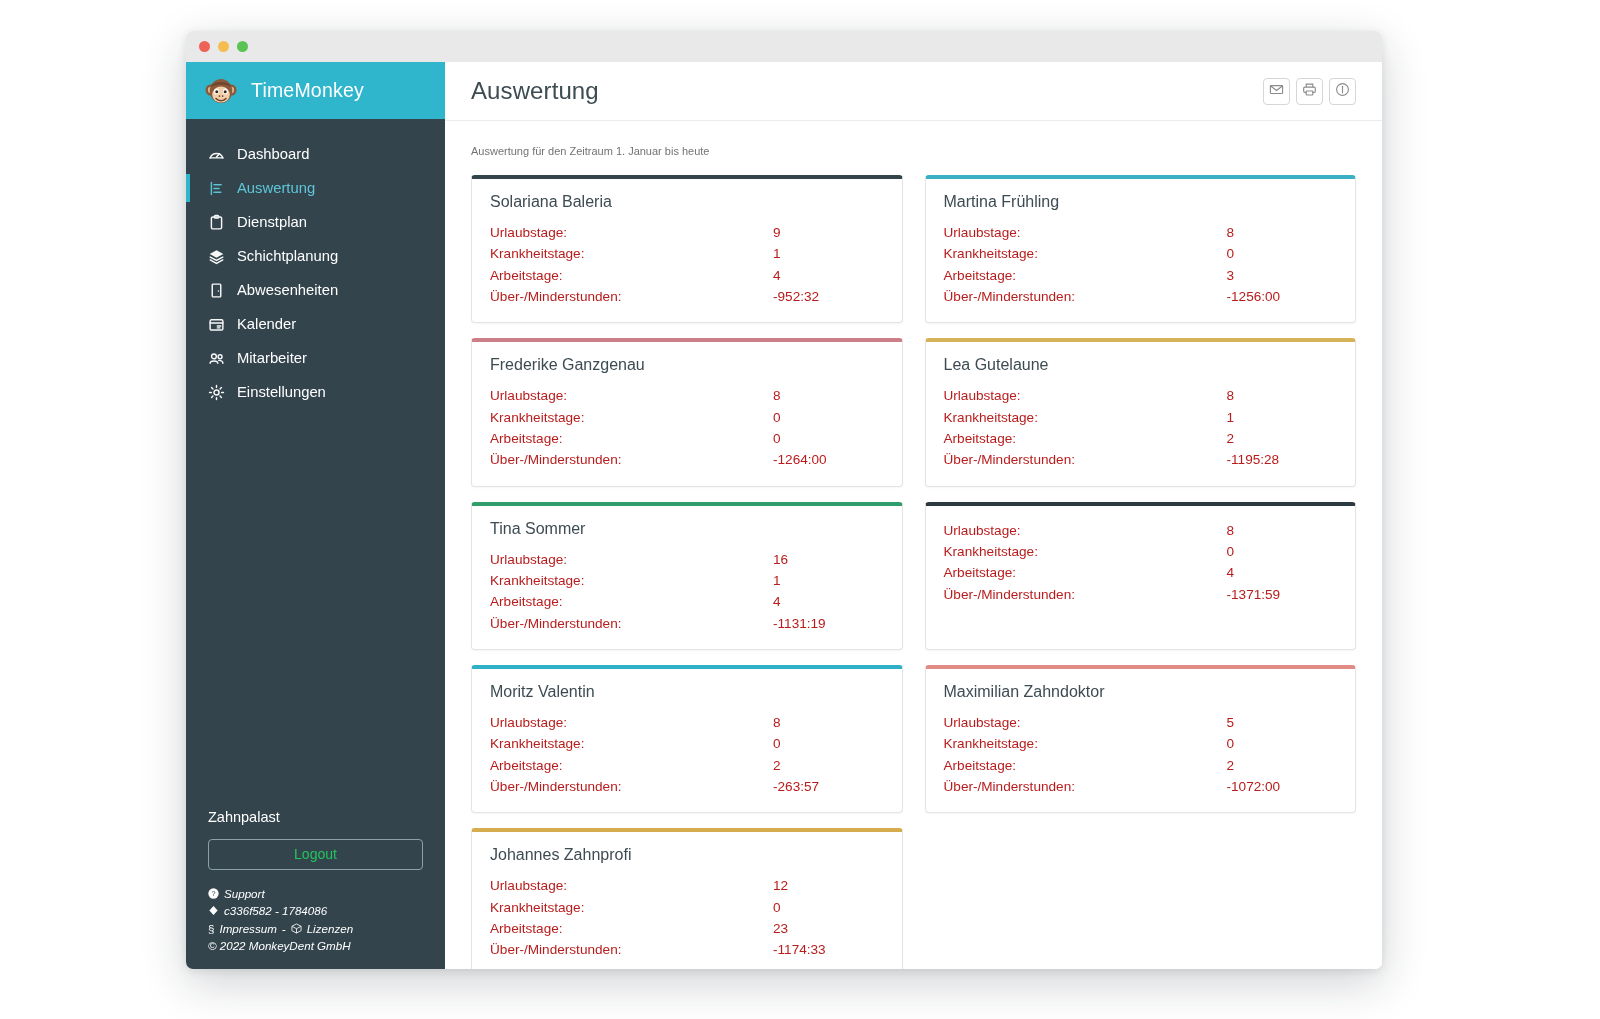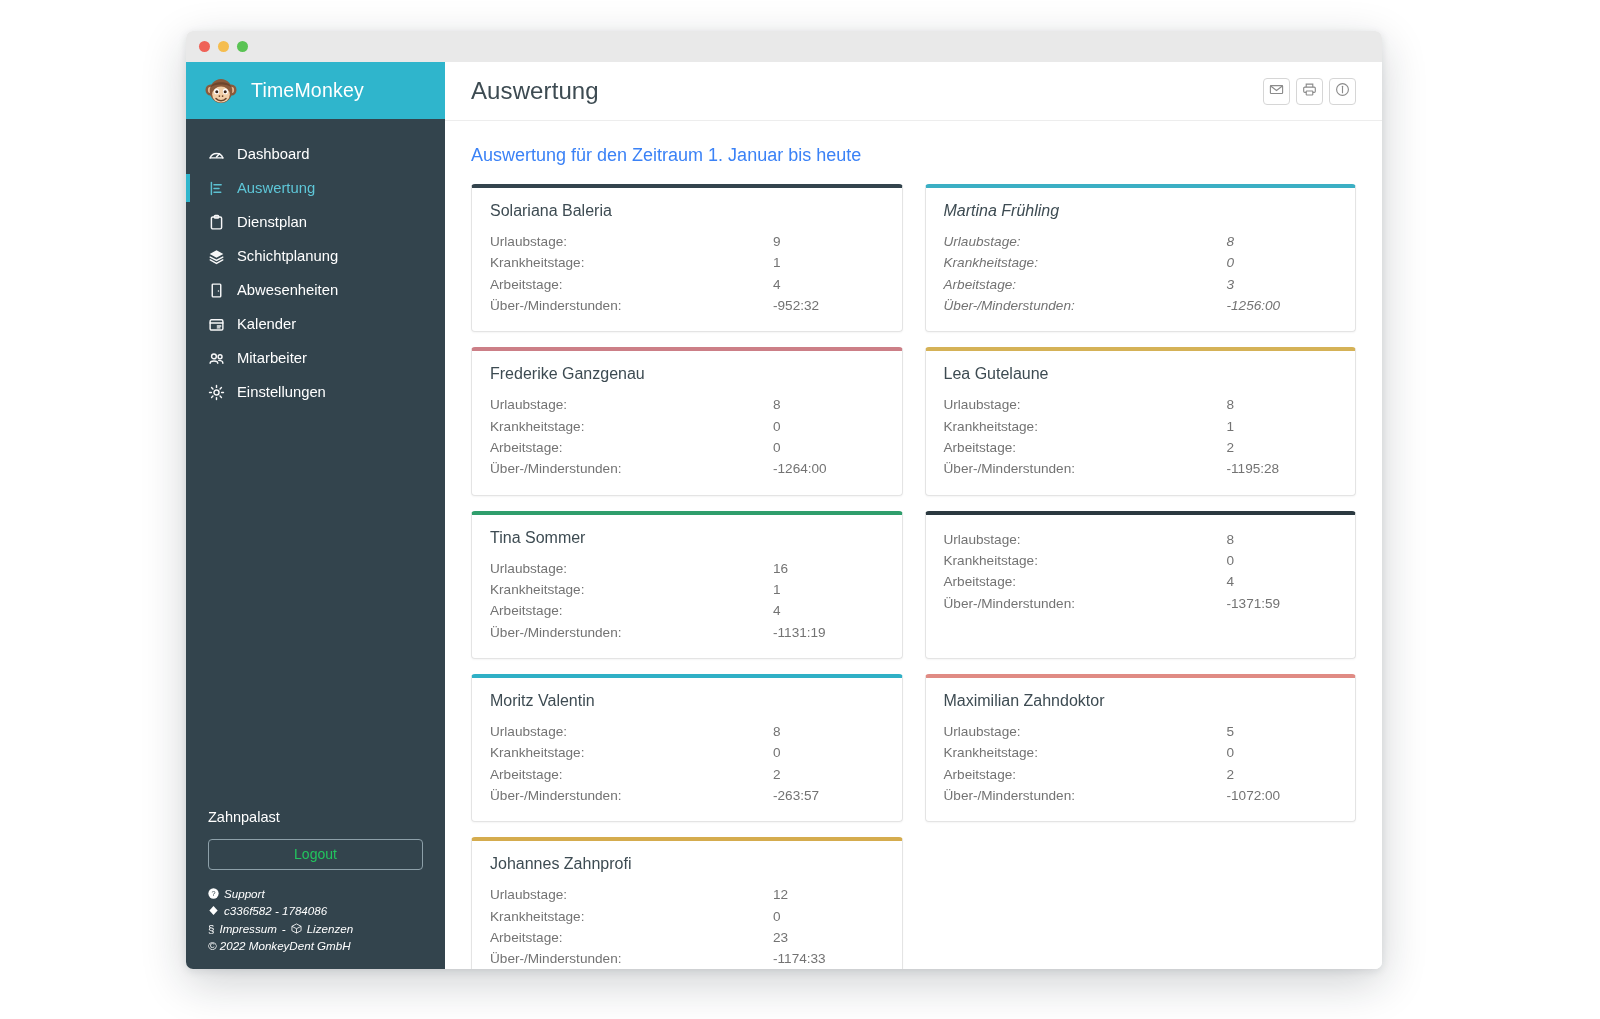--- a/index.html
+++ b/index.html
@@ -166,22 +166,22 @@
   }
   .icon-btn svg { stroke: #8b8b8b; fill: none; stroke-width: 1.2; }
 
   .content-scroll {
     flex: 1;
     overflow: hidden;
     padding: 24px 26px 0 26px;
   }
 
   .range-line {
-    font-size: 18px;
-    color: #3b82f6;
+    font-size: 11px;
+    color: #737373;
     margin-bottom: 18px;
   }
 
   .cards {
     display: grid;
     grid-template-columns: 1fr 1fr;
     gap: 15px 22px;
   }
 
   .card {
@@ -193,21 +193,21 @@
     box-shadow: 0 1px 2px rgba(0,0,0,0.045);
   }
   .card-name {
     font-size: 16px;
     color: #3d4b52;
     margin-bottom: 11px;
   }
   .stat-row {
     display: flex;
     font-size: 13.6px;
-    color: #737373;
+    color: #b91c1c;
     line-height: 1.57;
   }
   .stat-label { width: 283px; flex: 0 0 283px; }
   .stat-value { flex: 1; }
 </style>
 </head>
 <body>
 
 <div class="screen">
   <div class="window">
@@ -434,21 +434,21 @@
                 </div>
                 <div class="stat-row">
                   <span class="stat-label">Arbeitstage:</span>
                   <span class="stat-value">4</span>
                 </div>
                 <div class="stat-row">
                   <span class="stat-label">Über-/Minderstunden:</span>
                   <span class="stat-value">-952:32</span>
                 </div>
               </div>
-              <div class="card" style="border-top-color: rgb(59, 175, 196); font-style: italic;">
+              <div class="card" style="border-top-color: rgb(59, 175, 196);">
                 <div class="card-name">Martina Frühling</div>
                 <div class="stat-row">
                   <span class="stat-label">Urlaubstage:</span>
                   <span class="stat-value">8</span>
                 </div>
                 <div class="stat-row">
                   <span class="stat-label">Krankheitstage:</span>
                   <span class="stat-value">0</span>
                 </div>
                 <div class="stat-row">

